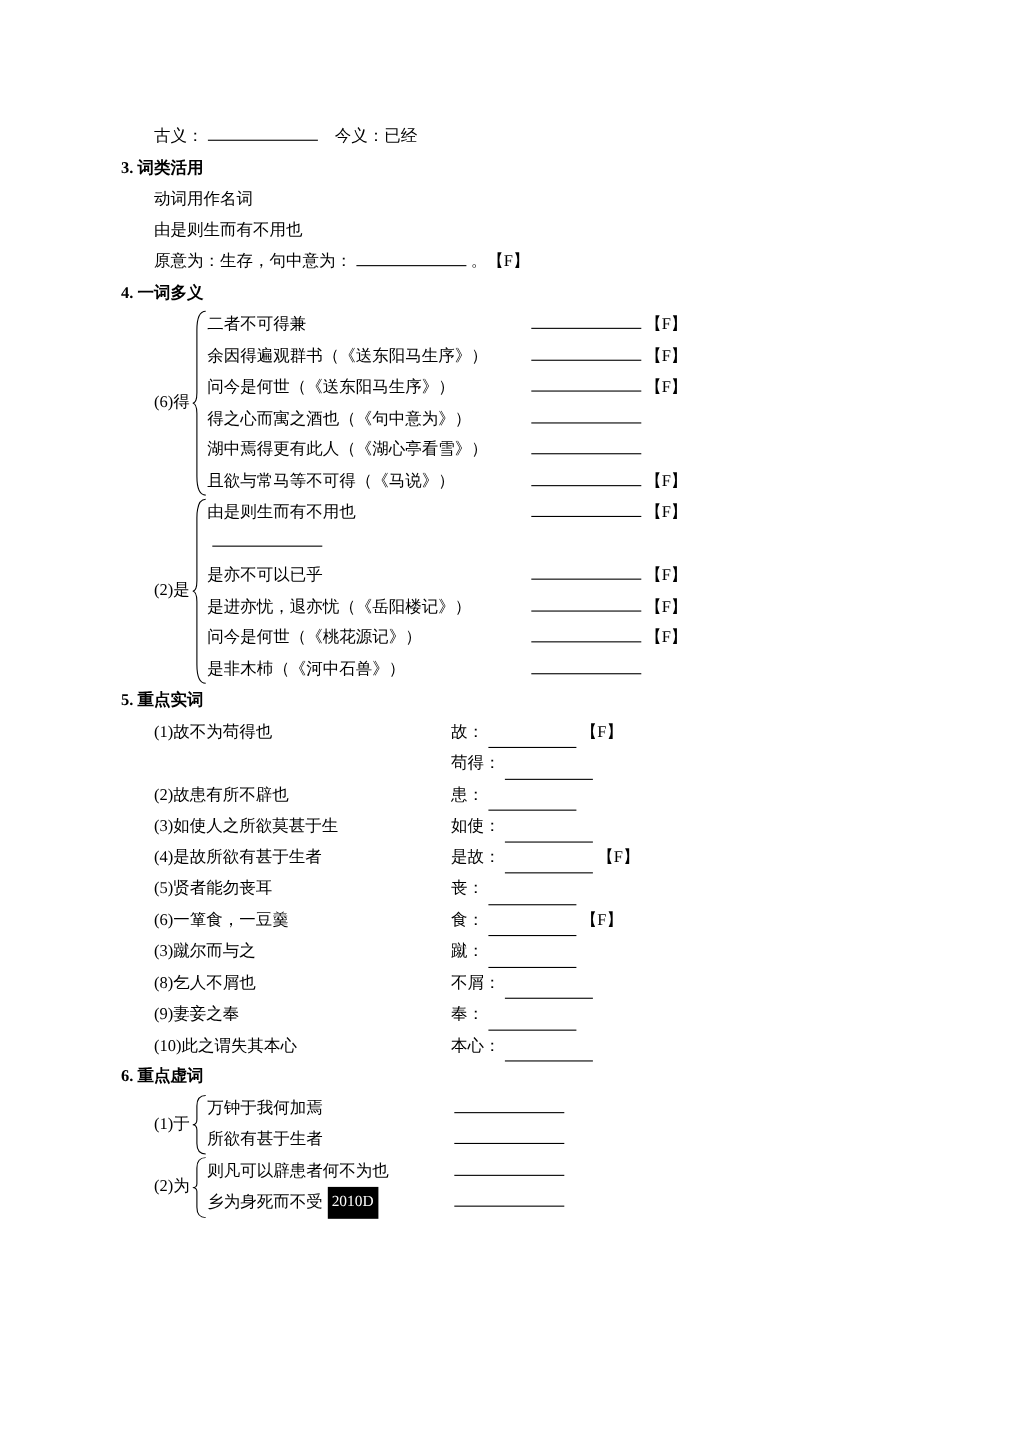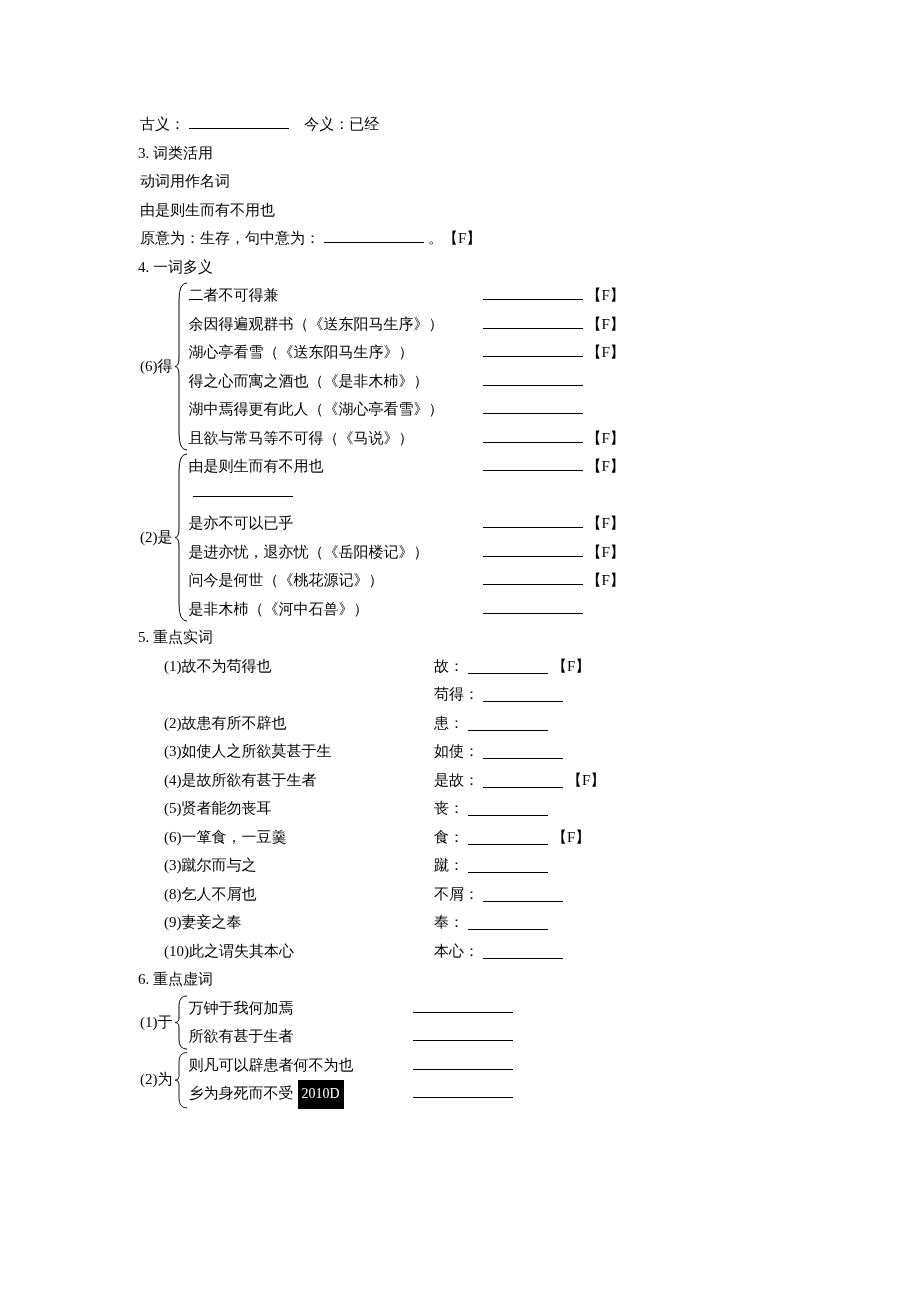--- a/index.html
+++ b/index.html
@@ -7,34 +7,33 @@
     font-size: 15px;
     line-height: 1.9;
     color: #000;
     background: #fff;
     margin: 0;
     padding: 110px 90px 60px 110px;
     width: 920px;
     box-sizing: border-box;
   }
   .indent-2 { padding-left: 30px; }
-  .heading { font-weight: normal; margin-left: 28px; }
+  .heading { font-weight: bold; }
   .blank {
     display: inline-block;
     border-bottom: 1px solid #000;
     min-width: 100px;
     height: 1em;
     vertical-align: baseline;
     margin: 0 4px;
   }
   .blank-short { min-width: 80px; }
   .row {
     display: flex;
-    align-items: center;
-    margin-left: 24px;
+    align-items: flex-end;
   }
   .col-left { width: 270px; flex-shrink: 0; }
   .brace-group {
     display: flex;
     align-items: stretch;
     margin-left: 0;
   }
   .brace-label {
     display: flex;
     align-items: center;
@@ -95,26 +94,26 @@
           <span class="brace-text">二者不可得兼</span>
           <span class="blank"></span>
           <span>【F】</span>
         </div>
         <div class="brace-row">
           <span class="brace-text">余因得遍观群书（《送东阳马生序》）</span>
           <span class="blank"></span>
           <span>【F】</span>
         </div>
         <div class="brace-row">
-          <span class="brace-text">湖心亭看雪（《送东阳马生序》）</span>
-          <span class="blank"></span>
-          <span>【F】</span>
-        </div>
-        <div class="brace-row">
-          <span class="brace-text">得之心而寓之酒也（《是非木杮》）</span>
+          <span class="brace-text">问今是何世（《送东阳马生序》）</span>
+          <span class="blank"></span>
+          <span>【F】</span>
+        </div>
+        <div class="brace-row">
+          <span class="brace-text">得之心而寓之酒也（《句中意为》）</span>
           <span class="blank"></span>
         </div>
         <div class="brace-row">
           <span class="brace-text">湖中焉得更有此人（《湖心亭看雪》）</span>
           <span class="blank"></span>
         </div>
         <div class="brace-row">
           <span class="brace-text">且欲与常马等不可得（《马说》）</span>
           <span class="blank"></span>
           <span>【F】</span>

